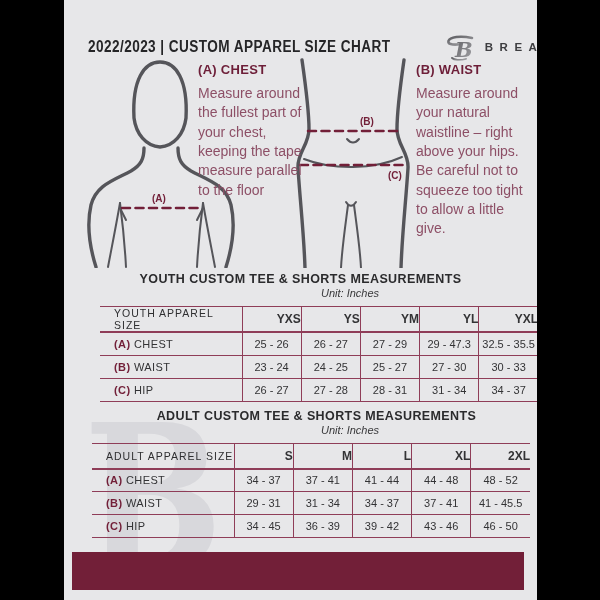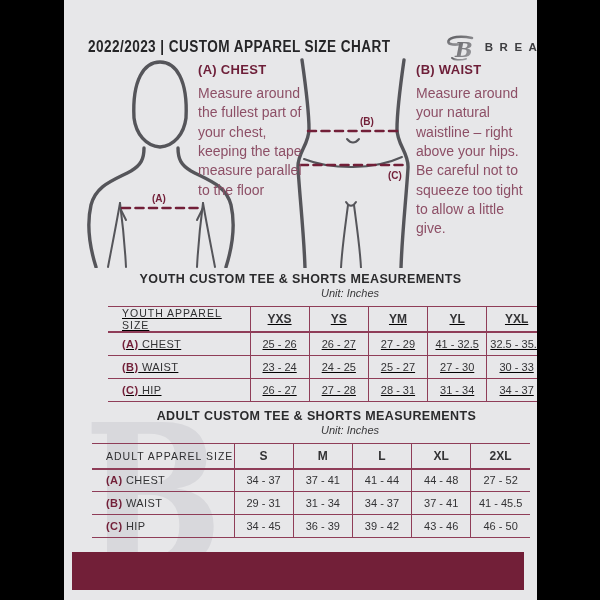--- a/index.html
+++ b/index.html
@@ -53,21 +53,21 @@
   .sec-unit{position:absolute;left:0;width:572px;text-align:center;z-index:2;
        font-style:italic;font-size:11px;color:#38383a;}
   table.size-table{position:absolute;width:438px;z-index:2;border-collapse:collapse;table-layout:fixed;background:transparent;}
   table.size-table col.c-label{width:142px;}
   table.size-table th,
   table.size-table td{
     text-align:center;vertical-align:middle;color:#333335;
     border-top:1.5px solid var(--line);
     height:23px;font-size:11px;
   }
-  table.size-table th{font-weight:bold;font-size:12px;height:25px;border-bottom:2px solid var(--line);}
+  table.size-table th{font-weight:bold;font-size:12px;height:25px;border-bottom:2px solid var(--line);text-align:right;}
   table.size-table th.lbl{font-weight:normal;font-size:10.5px;letter-spacing:1px;text-align:left;padding-left:14px;color:#2f2f31;}
   table.size-table td.lbl{text-align:left;padding-left:14px;letter-spacing:.4px;}
   table.size-table th:not(:first-child),
   table.size-table td:not(:first-child){border-left:1.5px solid var(--line);}
   table.size-table tbody tr:last-child td{border-bottom:1.5px solid var(--line);}
   .pfx{color:var(--maroon);font-weight:bold;}
 
   
   .bottom-bar{position:absolute;left:8px;top:552px;width:452px;height:38px;background:var(--maroon);z-index:3;}
 </style>
@@ -134,21 +134,21 @@
     </div>
     <div class="mblock" style="left:352px;top:62px;width:116px;">
       <h3>(B) WAIST</h3>
       <p>Measure around your natural waistline – right above your hips. Be careful not to squeeze too tight to allow a little give.</p>
     </div>
     <div class="mblock" style="left:352px;top:164px;width:116px;">
     </div>
 
     <div class="sec-title" style="top:272px;">YOUTH CUSTOM TEE &amp; SHORTS MEASUREMENTS</div>
     <div class="sec-unit" style="top:287px;">Unit: Inches</div>
-    <table class="size-table" style="left:44px;top:306px;text-decoration:underline;">
+    <table class="size-table" style="left:36px;top:306px;">
       <colgroup>
           <col class="c-label">
           <col>
           <col>
           <col>
           <col>
           <col>
         </colgroup>
       <thead>
         <tr>
@@ -159,21 +159,21 @@
           <th>YL</th>
           <th>YXL</th>
         </tr>
       </thead>
       <tbody>
         <tr>
           <td class="lbl"><span class="pfx">(A)</span> <span>CHEST</span></td>
           <td>25 - 26</td>
           <td>26 - 27</td>
           <td>27 - 29</td>
-          <td>41 - 32.5</td>
+          <td>29 - 47.3</td>
           <td>32.5 - 35.5</td>
         </tr>
         <tr>
           <td class="lbl"><span class="pfx">(B)</span> <span>WAIST</span></td>
           <td>23 - 24</td>
           <td>24 - 25</td>
           <td>25 - 27</td>
           <td>27 - 30</td>
           <td>30 - 33</td>
         </tr>
@@ -209,21 +209,21 @@
           <th>2XL</th>
         </tr>
       </thead>
       <tbody>
         <tr>
           <td class="lbl"><span class="pfx">(A)</span> <span>CHEST</span></td>
           <td>34 - 37</td>
           <td>37 - 41</td>
           <td>41 - 44</td>
           <td>44 - 48</td>
-          <td>27 - 52</td>
+          <td>48 - 52</td>
         </tr>
         <tr>
           <td class="lbl"><span class="pfx">(B)</span> <span>WAIST</span></td>
           <td>29 - 31</td>
           <td>31 - 34</td>
           <td>34 - 37</td>
           <td>37 - 41</td>
           <td>41 - 45.5</td>
         </tr>
         <tr>

